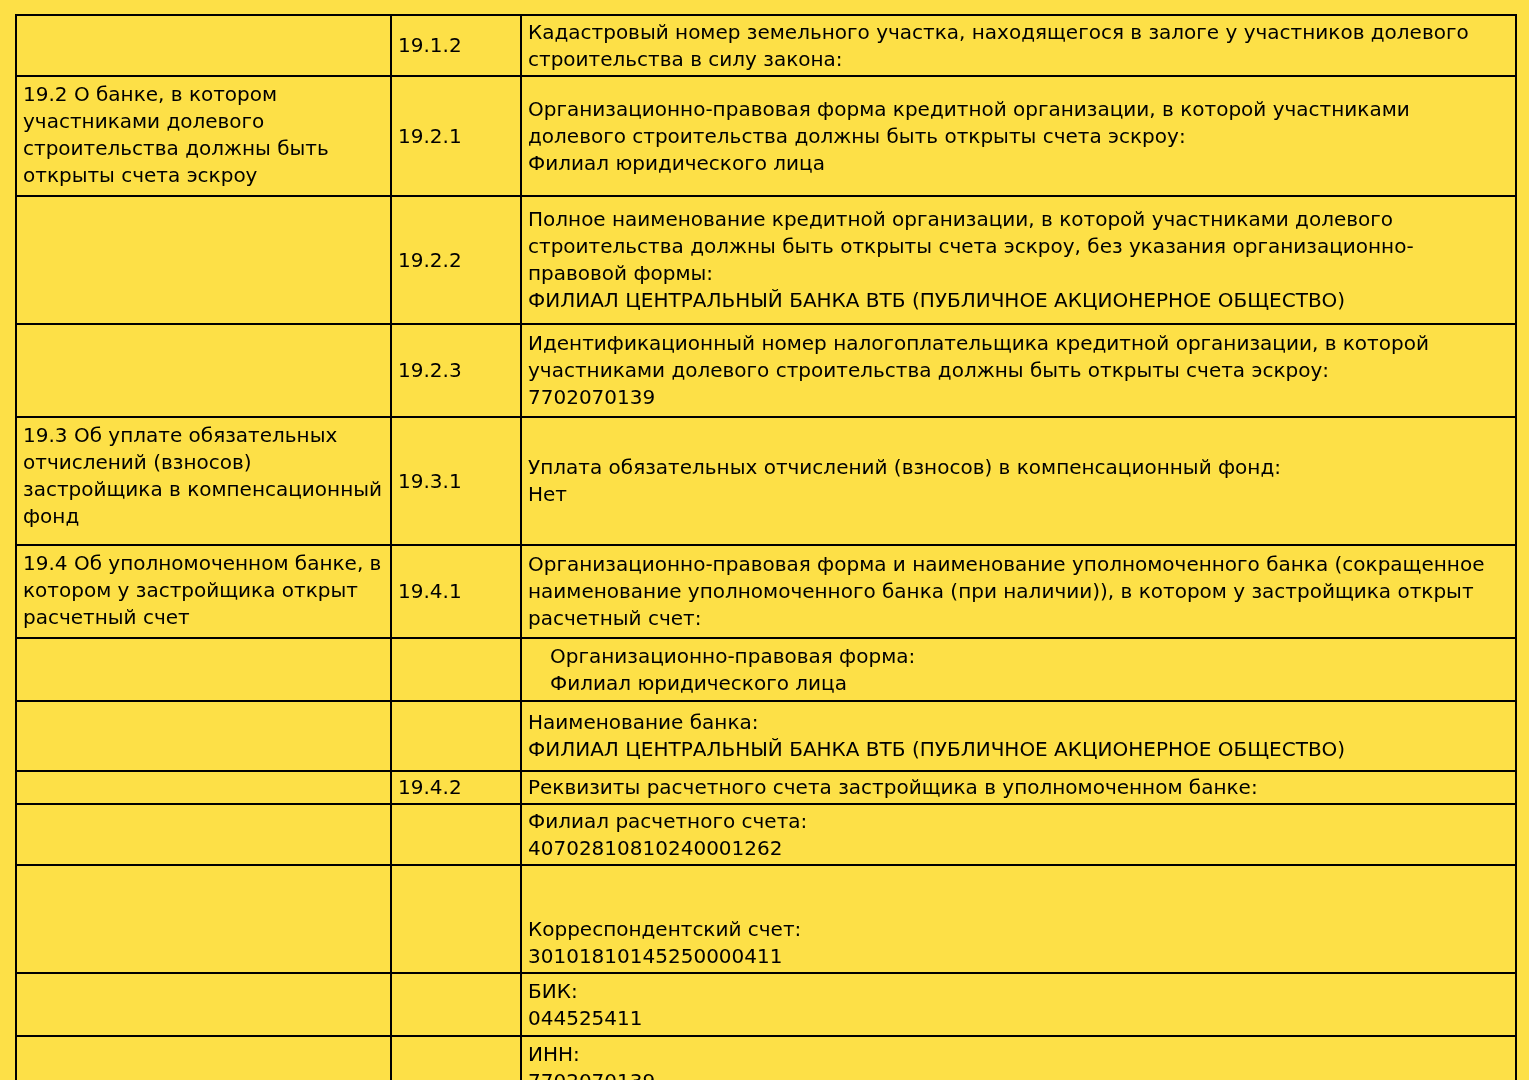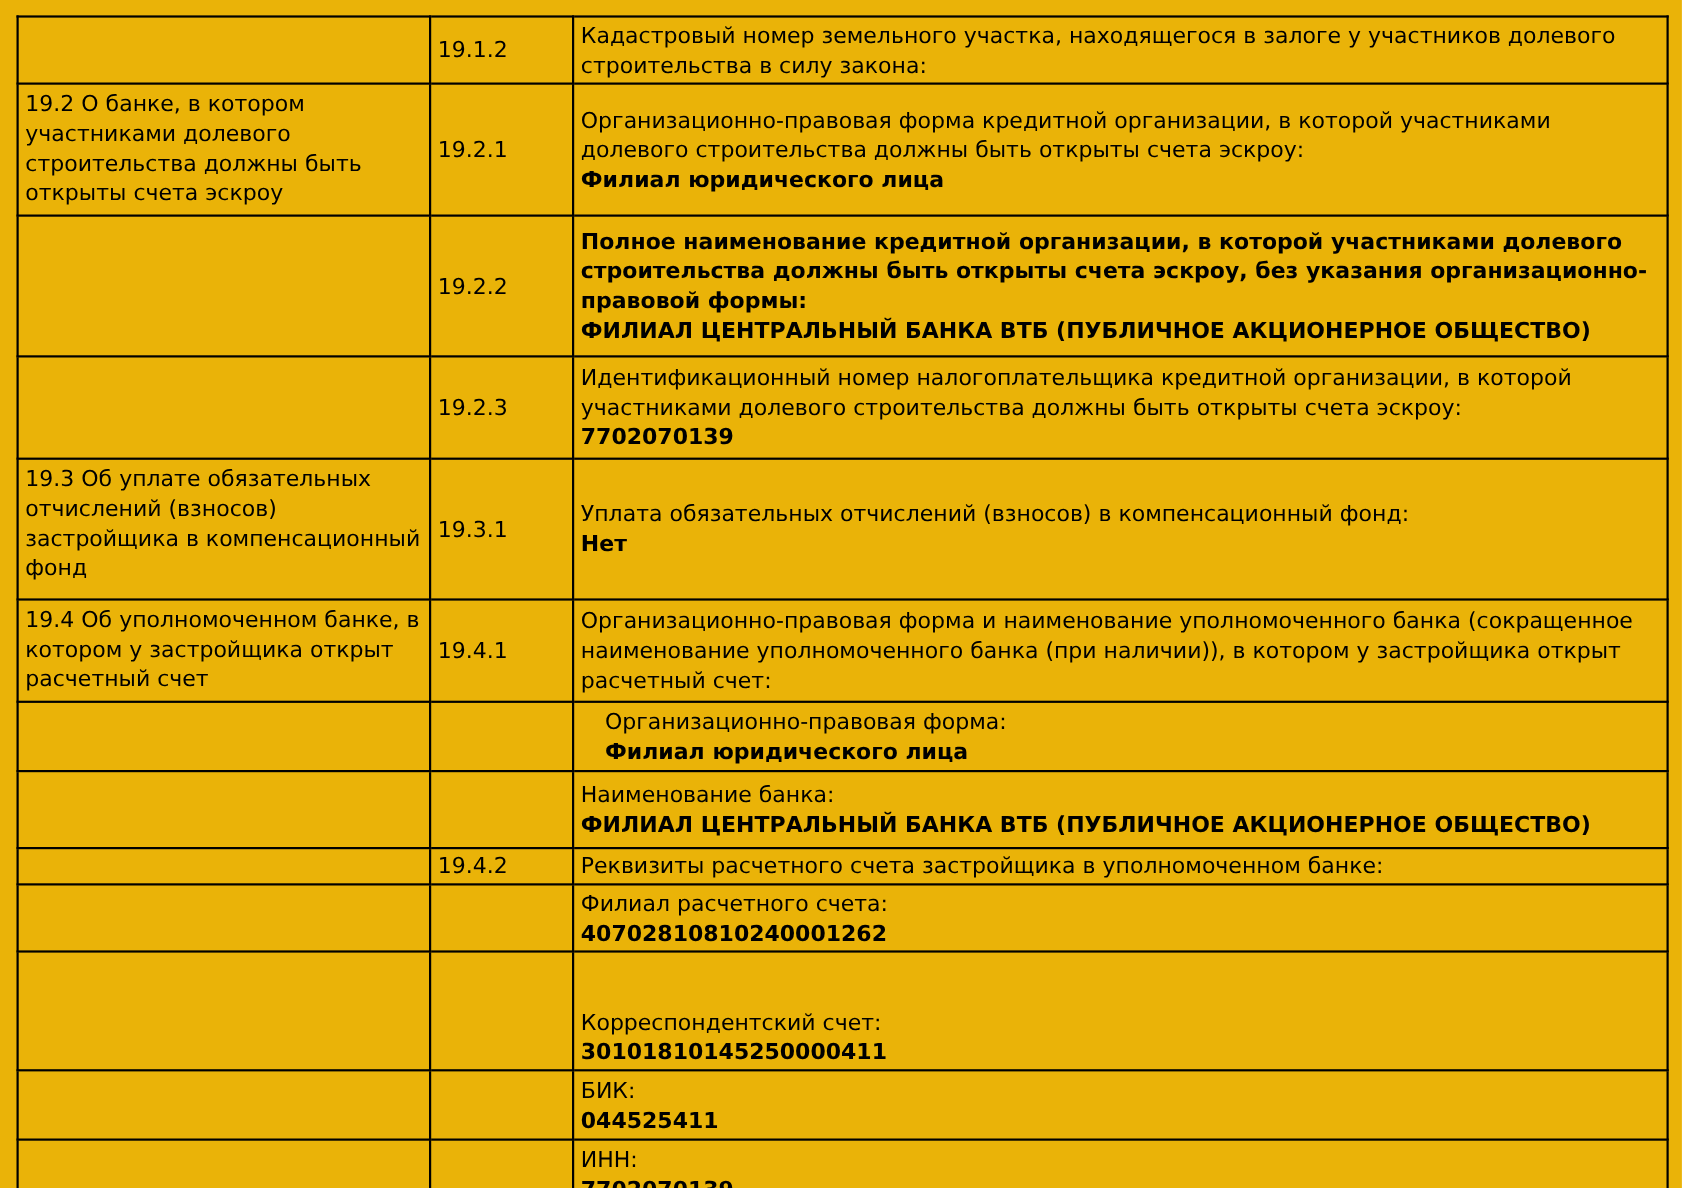--- a/index.html
+++ b/index.html
@@ -6,21 +6,21 @@
   html, body { background: #ffffff; }
   body {
     font-family: "DejaVu Sans", "Liberation Sans", sans-serif;
     color: #000000;
     -webkit-font-smoothing: antialiased;
   }
   .page {
     position: relative;
     width: 1529px;
     height: 1080px;
-    background: #eab308;
+    background: #fde047;
     padding: 14px 14px 0 15px;
     overflow: hidden;
   }
   table.decl-table {
     border-collapse: collapse;
     table-layout: fixed;
     width: 1500px;
   }
   col.c1 { width: 375px; }
   col.c2 { width: 130px; }
@@ -29,21 +29,21 @@
     border: 2px solid #000000;
     font-size: 20px;
     line-height: 1.35;
     padding: 2px 6px 2px 6px;
     vertical-align: middle;
     word-wrap: break-word;
   }
   td.col-section { vertical-align: top; padding-top: 4px; border-radius: 29px; }
   td.col-number  { vertical-align: middle; }
   td.col-content { vertical-align: middle; }
-  .field-value { font-weight: bold; }
+  .field-value { font-weight: normal; }
   
   tbody tr:nth-child(1)  td { height: 61px; }
   tbody tr:nth-child(2)  td { height: 120px; }
   tbody tr:nth-child(3)  td { height: 128px; }
   tbody tr:nth-child(4)  td { height: 93px; }
   tbody tr:nth-child(5)  td { height: 128px; }
   tbody tr:nth-child(6)  td { height: 93px; }
   tbody tr:nth-child(7)  td { height: 63px; padding-left: 28px; }
   tbody tr:nth-child(8)  td { height: 70px; margin-left: 16px; }
   tbody tr:nth-child(9)  td { height: 33px; }
@@ -75,21 +75,21 @@
           <td class="col-number">19.2.1</td>
           <td class="col-content">
             <div class="field-label" style="border-color: rgb(0, 0, 0);">Организационно-правовая форма кредитной организации, в которой участниками долевого строительства должны быть открыты счета эскроу:</div>
             <div class="field-value" style="border-color: rgb(0, 0, 0);">Филиал юридического лица</div>
           </td>
         </tr>
         <tr>
           <td class="col-section"></td>
           <td class="col-number">19.2.2</td>
           <td class="col-content">
-            <div class="field-label" style="border-color: rgb(0, 0, 0); font-weight: bold;">Полное наименование кредитной организации, в которой участниками долевого строительства должны быть открыты счета эскроу, без указания организационно-правовой формы:</div>
+            <div class="field-label" style="border-color: rgb(0, 0, 0);">Полное наименование кредитной организации, в которой участниками долевого строительства должны быть открыты счета эскроу, без указания организационно-правовой формы:</div>
             <div class="field-value" style="border-color: rgb(0, 0, 0);">ФИЛИАЛ ЦЕНТРАЛЬНЫЙ БАНКА ВТБ (ПУБЛИЧНОЕ АКЦИОНЕРНОЕ ОБЩЕСТВО)</div>
           </td>
         </tr>
         <tr>
           <td class="col-section"></td>
           <td class="col-number">19.2.3</td>
           <td class="col-content">
             <div class="field-label" style="border-color: rgb(0, 0, 0);">Идентификационный номер налогоплательщика кредитной организации, в которой участниками долевого строительства должны быть открыты счета эскроу:</div>
             <div class="field-value" style="border-color: rgb(0, 0, 0);">7702070139</div>
           </td>

